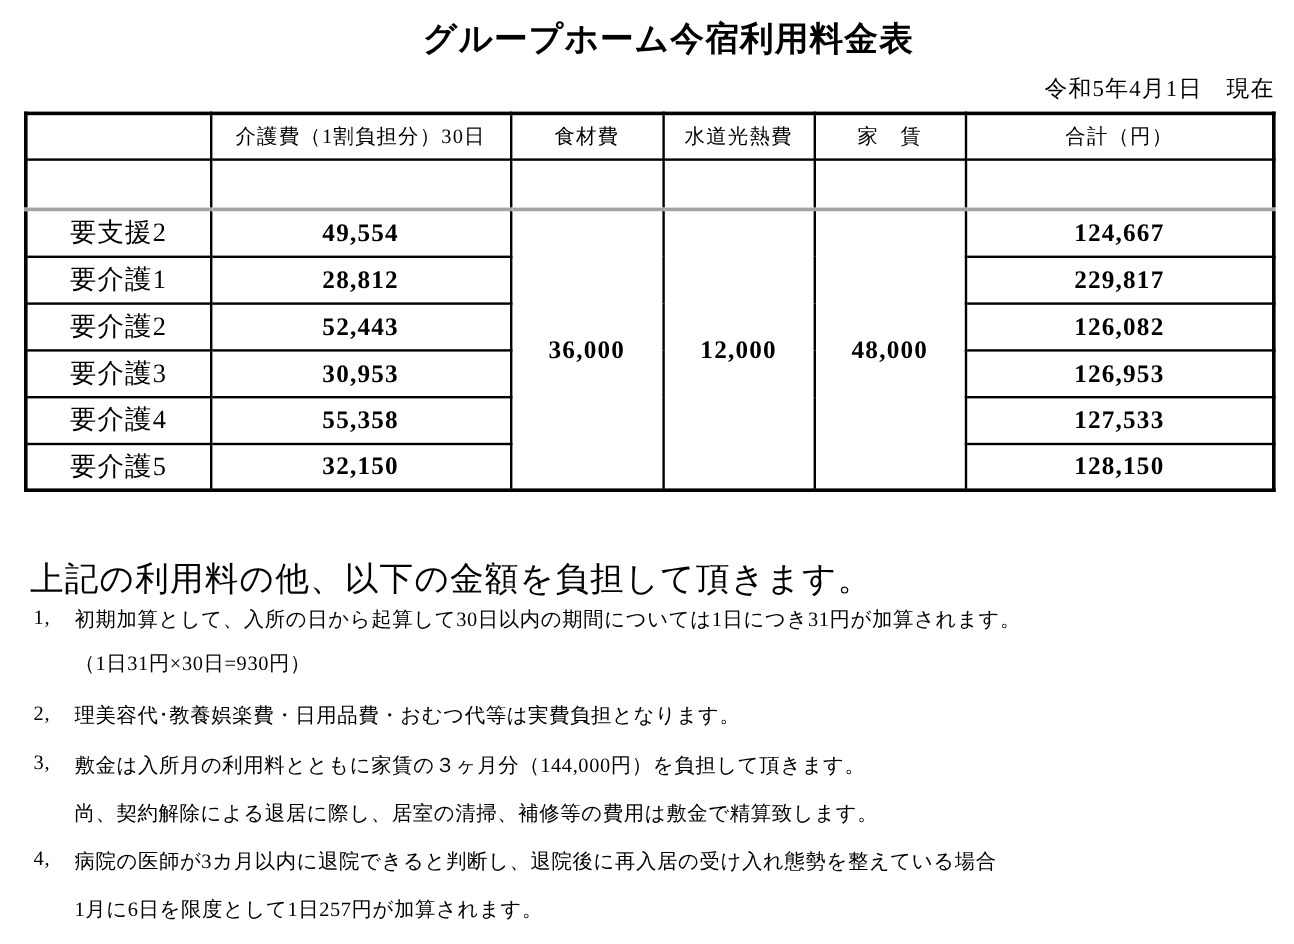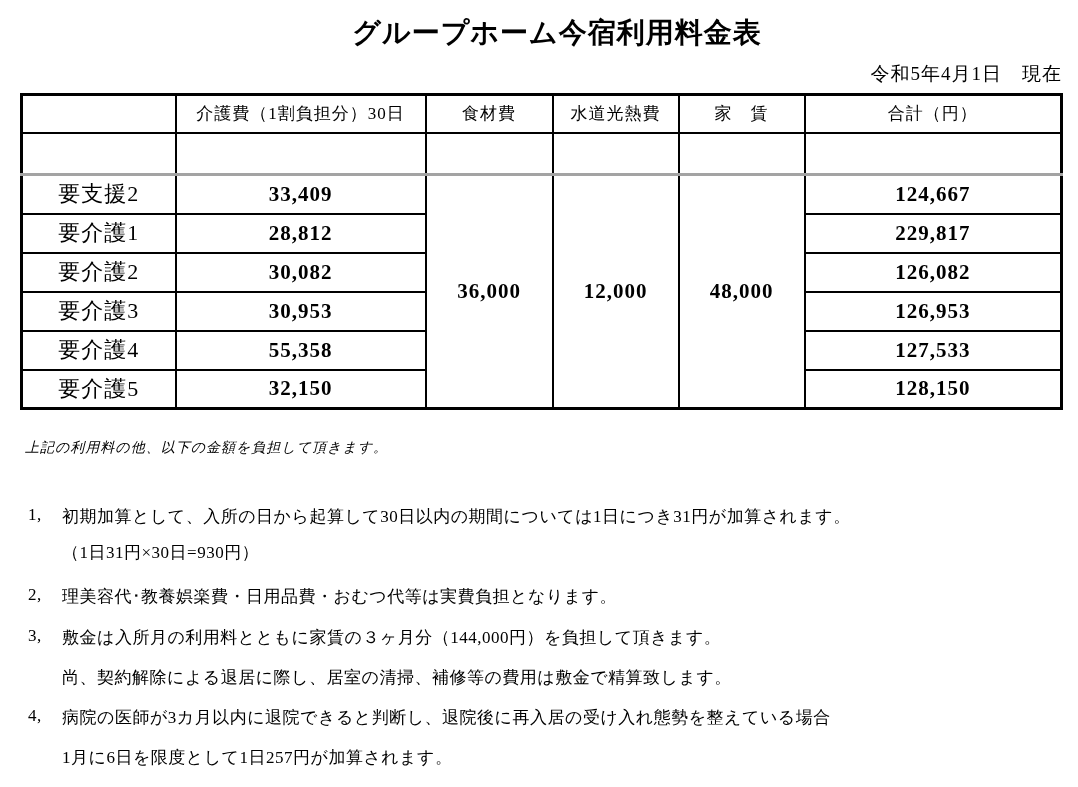--- a/index.html
+++ b/index.html
@@ -72,24 +72,23 @@
     letter-spacing: 1px;
   }
   .merged-cell {
     font-size: 21px;
     font-weight: bold;
     letter-spacing: 1px;
   }
   .notes-intro {
     position: absolute;
     left: 25px;
-    top: 439px;
-    font-size: 14px;
-    letter-spacing: 1px;
-    font-style: italic;
+    top: 464px;
+    font-size: 28px;
+    letter-spacing: 1px;
   }
   .note-line {
     position: absolute;
     left: 28px;
     display: flex;
     font-size: 17px;
     letter-spacing: 0.5px;
     white-space: nowrap;
   }
   .note-line .num {
@@ -135,34 +134,34 @@
     <tr class="empty-row">
       <td></td>
       <td></td>
       <td></td>
       <td></td>
       <td></td>
       <td></td>
     </tr>
     <tr class="data-row first">
       <th class="row-label">要支援2</th>
-      <td class="num-cell">33,409</td>
+      <td class="num-cell">49,554</td>
       <td class="merged-cell" rowspan="6">36,000</td>
       <td class="merged-cell" rowspan="6">12,000</td>
       <td class="merged-cell" rowspan="6">48,000</td>
       <td class="num-cell">124,667</td>
     </tr>
     <tr class="data-row">
       <th class="row-label">要介護1</th>
       <td class="num-cell">28,812</td>
       <td class="num-cell">229,817</td>
     </tr>
     <tr class="data-row">
       <th class="row-label">要介護2</th>
-      <td class="num-cell">30,082</td>
+      <td class="num-cell">52,443</td>
       <td class="num-cell">126,082</td>
     </tr>
     <tr class="data-row">
       <th class="row-label">要介護3</th>
       <td class="num-cell">30,953</td>
       <td class="num-cell">126,953</td>
     </tr>
     <tr class="data-row">
       <th class="row-label">要介護4</th>
       <td class="num-cell">55,358</td>

